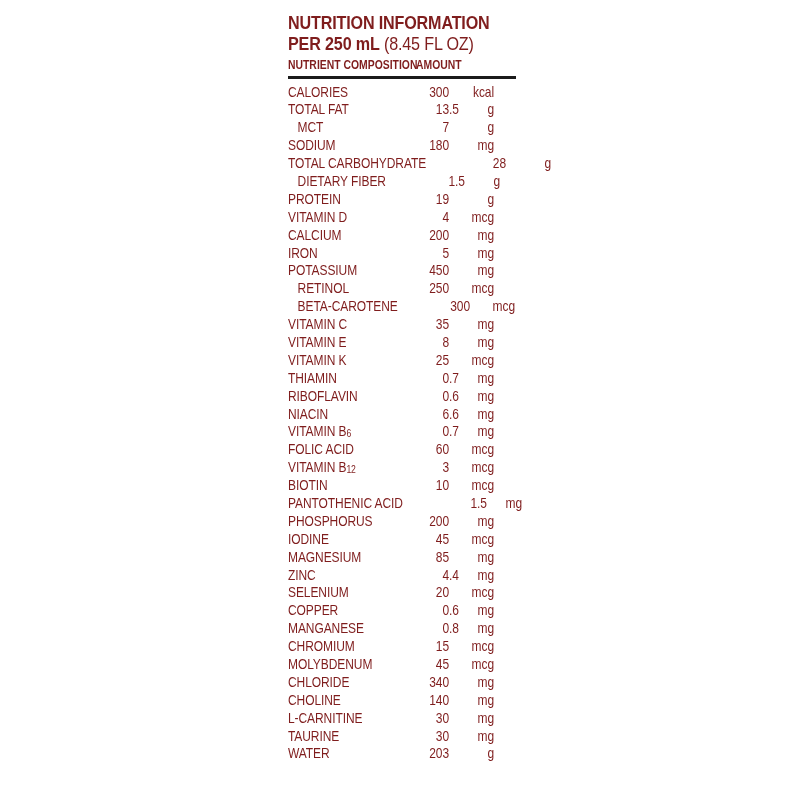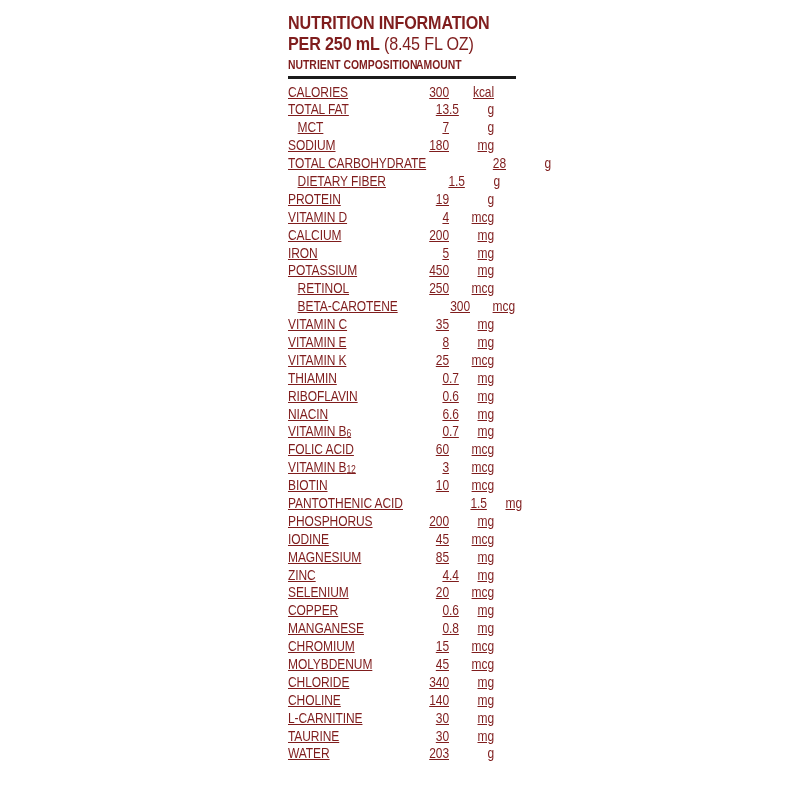--- a/index.html
+++ b/index.html
@@ -22,21 +22,21 @@
   }
   .serving .cond{transform:scaleX(0.85);}
   .serving .b{font-weight:bold;}
   .cols-header{
     position:relative;height:15px;margin-top:3px;
     font-size:13px;font-weight:bold;line-height:15px;
   }
   .col-amount{position:absolute;left:128px;top:0;text-align:right;}
   .cols-header .cond{transform:scaleX(0.8);}
   .rule{height:2.5px;background:#1b1b1b;margin-top:4px;}
-  .rows{margin-top:4px;text-decoration:underline;}
+  .rows{margin-top:4px;}
   .row{
     display:grid;
     grid-template-columns:1fr 45px 14px 31px;
     padding-right:22px;
     height:17.9px;line-height:17.9px;
     font-size:15px;letter-spacing:-0.1px;
   }
   .cell-label{overflow:visible;transform:scaleX(0.8);transform-origin:0 50%;white-space:nowrap;}
   .row.indent .cell-label{padding-left:12px;}
   .cell-int{text-align:right;transform:scaleX(0.8);transform-origin:100% 50%;white-space:nowrap;}

